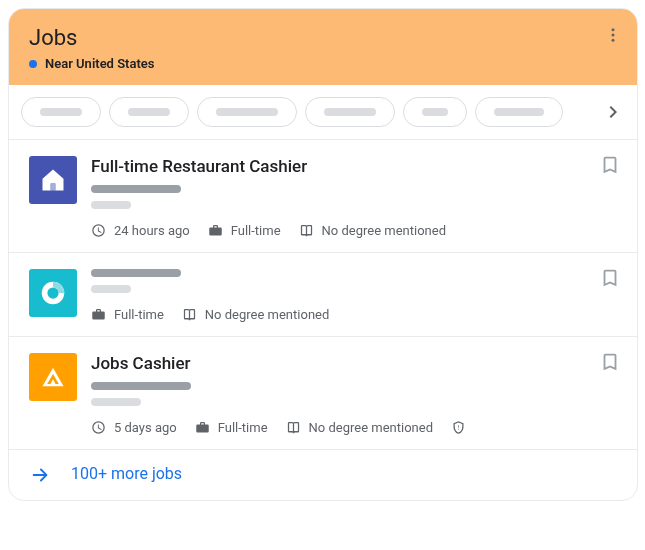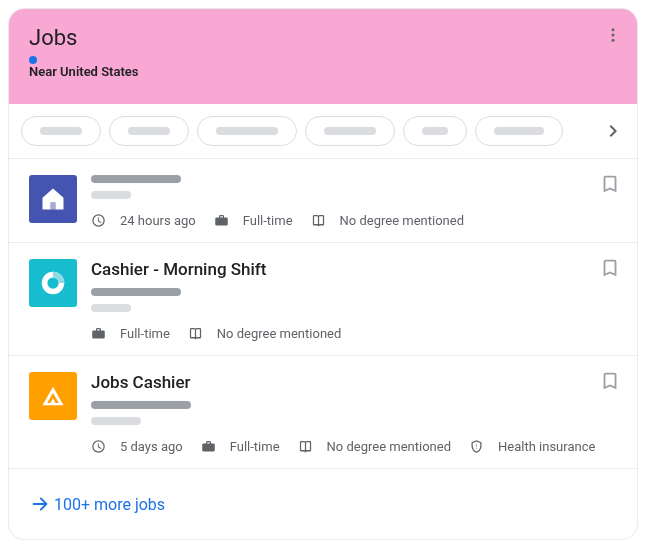--- a/index.html
+++ b/index.html
@@ -12,37 +12,36 @@
     }
     .card {
       width: 630px;
       margin: 8px;
       border: 1px solid #e8eaed;
       border-radius: 16px;
       overflow: hidden;
       background: #fff;
     }
     .header {
-      background: #f9a8d4;
-      padding: 16px 20px 25px 20px;
+      background: #fdba74;
+      padding: 16px 20px 14px 20px;
       position: relative;
     }
     .title {
       font-size: 22px;
       font-weight: 400;
       color: #202124;
       margin-bottom: 6px;
     }
     .location {
       font-size: 13px;
       color: #202124;
       font-weight: 600;
       display: flex;
-      align-items: flex-start;
-      flex-direction: column;
+      align-items: center;
     }
     .location-dot {
       width: 8px;
       height: 8px;
       border-radius: 50%;
       background: #1a73e8;
       margin-right: 8px;
     }
     .more-menu {
       position: absolute;
@@ -135,35 +134,35 @@
       display: flex;
       align-items: center;
       flex-wrap: wrap;
       gap: 18px;
       color: #5f6368;
       font-size: 13px;
     }
     .meta-item {
       display: flex;
       align-items: flex-end;
-      gap: 14px;
+      gap: 8px;
     }
     .meta-item svg { fill: #5f6368; }
     .bookmark {
       position: absolute;
       right: 16px;
       top: 14px;
       cursor: pointer;
     }
     .bookmark svg { fill: #9aa0a6; }
     .more-link {
       display: flex;
-      align-items: center;
-      padding: 24px 20px;
-      gap: 3px;
+      align-items: flex-start;
+      padding: 14px 20px;
+      gap: 20px;
       color: #1a73e8;
       font-size: 16px;
       cursor: pointer;
       border-top: 1px solid #e8eaed;
     }
     .more-link svg { fill: #1a73e8; }
   </style>
 </head>
 <body>
 
@@ -212,20 +211,21 @@
 
   <div id="jobs-list">
       <div class="job">
         <div class="job-icon" style="background: rgb(69, 84, 176);">
           <svg width="28" height="28" viewBox="0 0 24 24">
             <path fill="#fff" d="M12 3 3 11v10h7v-6h4v6h7V11z"></path>
             <rect fill="#a4addc" x="10" y="15" width="4" height="6"></rect>
           </svg>
         </div>
         <div class="job-body">
+          <div class="job-title">Full-time Restaurant Cashier</div>
           <div class="ph-line" style="width: 90px;"></div>
           <div class="ph-line2" style="width: 40px;"></div>
           <div class="meta">
             <div class="meta-item">
               <svg width="15" height="15" viewBox="0 0 24 24">
                 <path d="M12 2a10 10 0 1 0 0 20 10 10 0 0 0 0-20zm0 18a8 8 0 1 1 0-16 8 8 0 0 1 0 16zm.5-13H11v6l5.2 3 .8-1.3-4.5-2.6z"></path>
               </svg>
               <span>24 hours ago</span>
             </div>
             <div class="meta-item">
@@ -248,21 +248,20 @@
       </div>
       <div class="job">
         <div class="job-icon" style="background: rgb(23, 189, 206);">
           <svg width="30" height="30" viewBox="0 0 24 24">
             <circle cx="12" cy="12" r="9" fill="#fff"></circle>
             <circle cx="12" cy="12" r="4.5" fill="#17bdce"></circle>
             <path fill="#8ddce5" d="M12 3a9 9 0 0 1 9 9h-4.5A4.5 4.5 0 0 0 12 7.5z"></path>
           </svg>
         </div>
         <div class="job-body">
-          <div class="job-title">Cashier - Morning Shift</div>
           <div class="ph-line" style="width: 90px;"></div>
           <div class="ph-line2" style="width: 40px;"></div>
           <div class="meta">
             <div class="meta-item">
               <svg width="15" height="15" viewBox="0 0 24 24">
                 <path d="M20 7h-4V5a2 2 0 0 0-2-2h-4a2 2 0 0 0-2 2v2H4a2 2 0 0 0-2 2v9a2 2 0 0 0 2 2h16a2 2 0 0 0 2-2V9a2 2 0 0 0-2-2zM10 5h4v2h-4z"></path>
               </svg>
               <span>Full-time</span>
             </div>
             <div class="meta-item">
@@ -305,21 +304,20 @@
             <div class="meta-item">
               <svg width="15" height="15" viewBox="0 0 24 24">
                 <path d="M21 5a2 2 0 0 0-2-2h-5a3 3 0 0 0-2 .8A3 3 0 0 0 10 3H5a2 2 0 0 0-2 2v13a2 2 0 0 0 2 2h5c.6 0 1 .4 1 1h2c0-.6.4-1 1-1h5a2 2 0 0 0 2-2zM11 18c-.3-.2-.6-.3-1-.3H5V5h5c.6 0 1 .4 1 1zm8-.3h-5c-.4 0-.7.1-1 .3V6c0-.6.4-1 1-1h5z"></path>
               </svg>
               <span>No degree mentioned</span>
             </div>
             <div class="meta-item">
               <svg width="15" height="15" viewBox="0 0 24 24">
                 <path d="M12 2 4 5v6c0 5 3.4 9.7 8 11 4.6-1.3 8-6 8-11V5zm0 18c-3.4-1.1-6-5-6-9V6.4l6-2.3 6 2.3V11c0 4-2.6 7.9-6 9zm-.5-7.5h1v-4h-1zm0 3h1v-1.5h-1z"></path>
               </svg>
-              <span>Health insurance</span>
             </div>
           </div>
         </div>
         <div class="bookmark"><svg width="22" height="22" viewBox="0 0 24 24">
             <path d="M17 3H7a2 2 0 0 0-2 2v16l7-3 7 3V5a2 2 0 0 0-2-2zm0 15-5-2.2L7 18V5h10z"></path>
           </svg></div>
       </div>
     </div>
 
   <div class="more-link">

